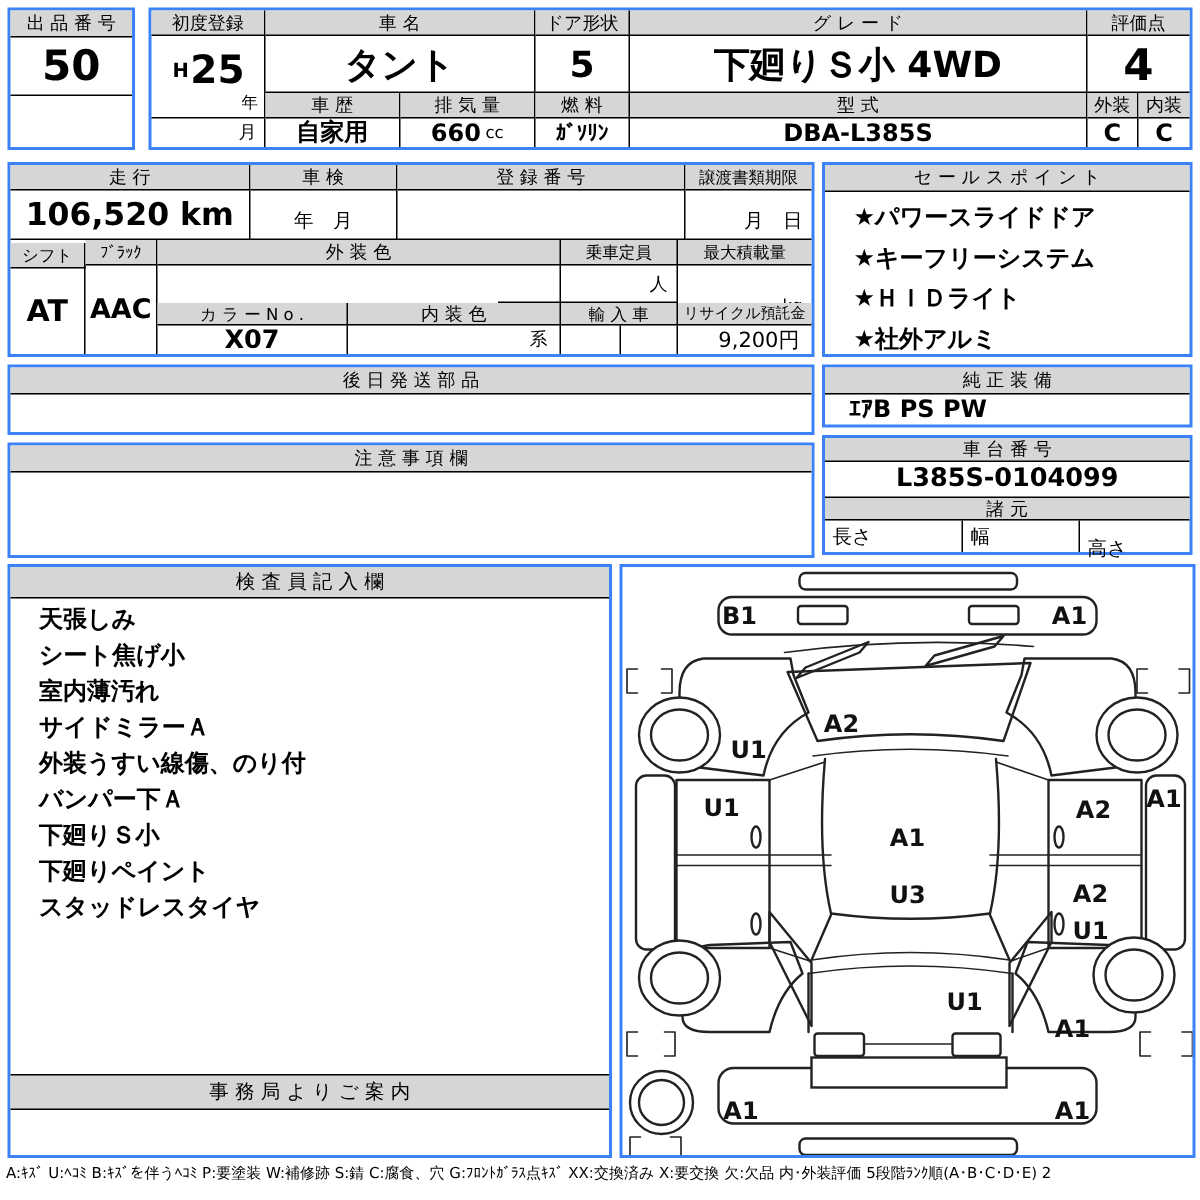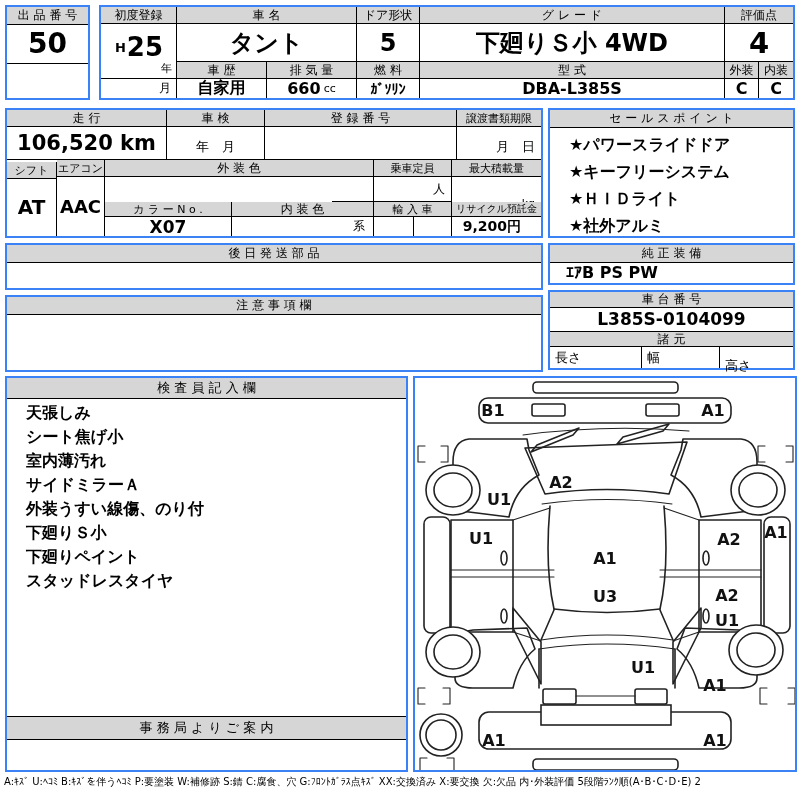--- a/index.html
+++ b/index.html
@@ -84,41 +84,41 @@
     <div class="abs hd br" style="left:160px;top:0;width:98px;height:17px">車 検</div>
     <div class="abs hd br" style="left:258px;top:0;width:192px;height:17px">登 録 番 号</div>
     <div class="abs hd" style="left:450px;top:0;width:84px;height:17px;font-size:11px">譲渡書類期限</div>
 
     <div class="abs br bb ct" style="left:0;top:17px;width:160px;height:33px;font-size:21px;font-weight:600">106,520 km</div>
     <div class="abs br bb ct" style="left:160px;top:17px;width:98px;height:33px;font-size:13px;align-items:flex-end;padding-bottom:3px">年　月</div>
     <div class="abs br bb" style="left:258px;top:17px;width:192px;height:33px"></div>
     <div class="abs bb rt" style="left:450px;top:17px;width:84px;height:33px;font-size:13px;align-items:flex-end;padding:0 6px 3px 0">月　日</div>
 
     <div class="abs hd br" style="left:0;top:52px;width:50px;height:17px;font-size:11px">シフト</div>
-    <div class="abs hd br" style="left:50px;top:50px;width:48px;height:17px;font-size:11px">エアコン</div>
+    <div class="abs hd br" style="left:50px;top:50px;width:48px;height:17px;font-size:11px">ﾌﾞﾗｯｸ</div>
     <div class="abs hd br" style="left:98px;top:50px;width:269px;height:17px">外 装 色</div>
     <div class="abs hd br" style="left:367px;top:50px;width:78px;height:17px;font-size:11px">乗車定員</div>
     <div class="abs hd" style="left:445px;top:50px;width:89px;height:17px;font-size:11px">最大積載量</div>
 
     <div class="abs br ct" style="left:0;top:67px;width:50px;height:59px;font-size:20px;font-weight:600">AT</div>
     <div class="abs br ct" style="left:50px;top:67px;width:48px;height:59px;font-size:18px;font-weight:600">AAC</div>
     <div class="abs br bb" style="left:325px;top:67px;width:42px;height:25px"></div>
     <div class="abs br bb rt" style="left:367px;top:67px;width:78px;height:25px;font-size:12px;padding-right:6px">人</div>
     <div class="abs bb rt" style="left:445px;top:81px;width:89px;height:25px;font-size:11px;padding-right:6px">kg</div>
 
     <div class="abs hd br" style="left:98px;top:92px;width:127px;height:15px;font-size:11px">カ ラ ー N o .</div>
     <div class="abs hd br" style="left:225px;top:92px;width:142px;height:15px">内 装 色</div>
     <div class="abs hd br" style="left:367px;top:92px;width:78px;height:15px;font-size:11px">輸 入 車</div>
     <div class="abs hd" style="left:445px;top:92px;width:89px;height:15px;font-size:10px">リサイクル預託金</div>
 
     <div class="abs br ct" style="left:98px;top:107px;width:127px;height:19px;font-size:17px;font-weight:600">X07</div>
     <div class="abs br rt" style="left:225px;top:107px;width:142px;height:19px;font-size:12px;padding-right:8px">系</div>
     <div class="abs br" style="left:367px;top:107px;width:40px;height:19px"></div>
     <div class="abs br" style="left:407px;top:107px;width:38px;height:19px"></div>
-    <div class="abs rt" style="left:445px;top:107px;width:89px;height:19px;font-size:14px;font-weight:700;padding-right:20px">9,200円</div>
+    <div class="abs rt" style="left:445px;top:107px;width:89px;height:19px;font-size:14px;font-weight:400;padding-right:8px">9,200円</div>
   </div>
 
   <div class="box" style="left:548px;top:108px;width:247px;height:130px">
     <div class="hd" style="height:17px">セ ー ル ス ポ イ ン ト</div>
     <div class="list">
         <div class="sales-line">★パワースライドドア</div>
         <div class="sales-line">★キーフリーシステム</div>
         <div class="sales-line">★ＨＩＤライト</div>
         <div class="sales-line">★社外アルミ</div>
       </div>
@@ -158,20 +158,21 @@
   </div>
 
   <div class="box" style="left:5px;top:376px;width:403px;height:396px">
     <div class="hd" style="height:20px;font-size:13px">検 査 員 記 入 欄</div>
     <div class="abs list" style="left:0;top:20px;width:399px;height:318px">
         <div class="insp-line">天張しみ</div>
         <div class="insp-line">シート焦げ小</div>
         <div class="insp-line">室内薄汚れ</div>
         <div class="insp-line">サイドミラーＡ</div>
         <div class="insp-line">外装うすい線傷、のり付</div>
+        <div class="insp-line">バンパー下Ａ</div>
         <div class="insp-line">下廻りＳ小</div>
         <div class="insp-line">下廻りペイント</div>
         <div class="insp-line">スタッドレスタイヤ</div>
       </div>
     <div class="abs hd bt" style="left:0;top:338px;width:399px;height:24px;font-size:13px">事 務 局 よ り ご 案 内</div>
     <div class="abs" style="left:0;top:362px;width:399px;height:30px"></div>
   </div>
 
   <div class="box" style="left:413px;top:376px;width:384px;height:396px">
     <svg width="380" height="392" viewBox="0 0 380 392">

